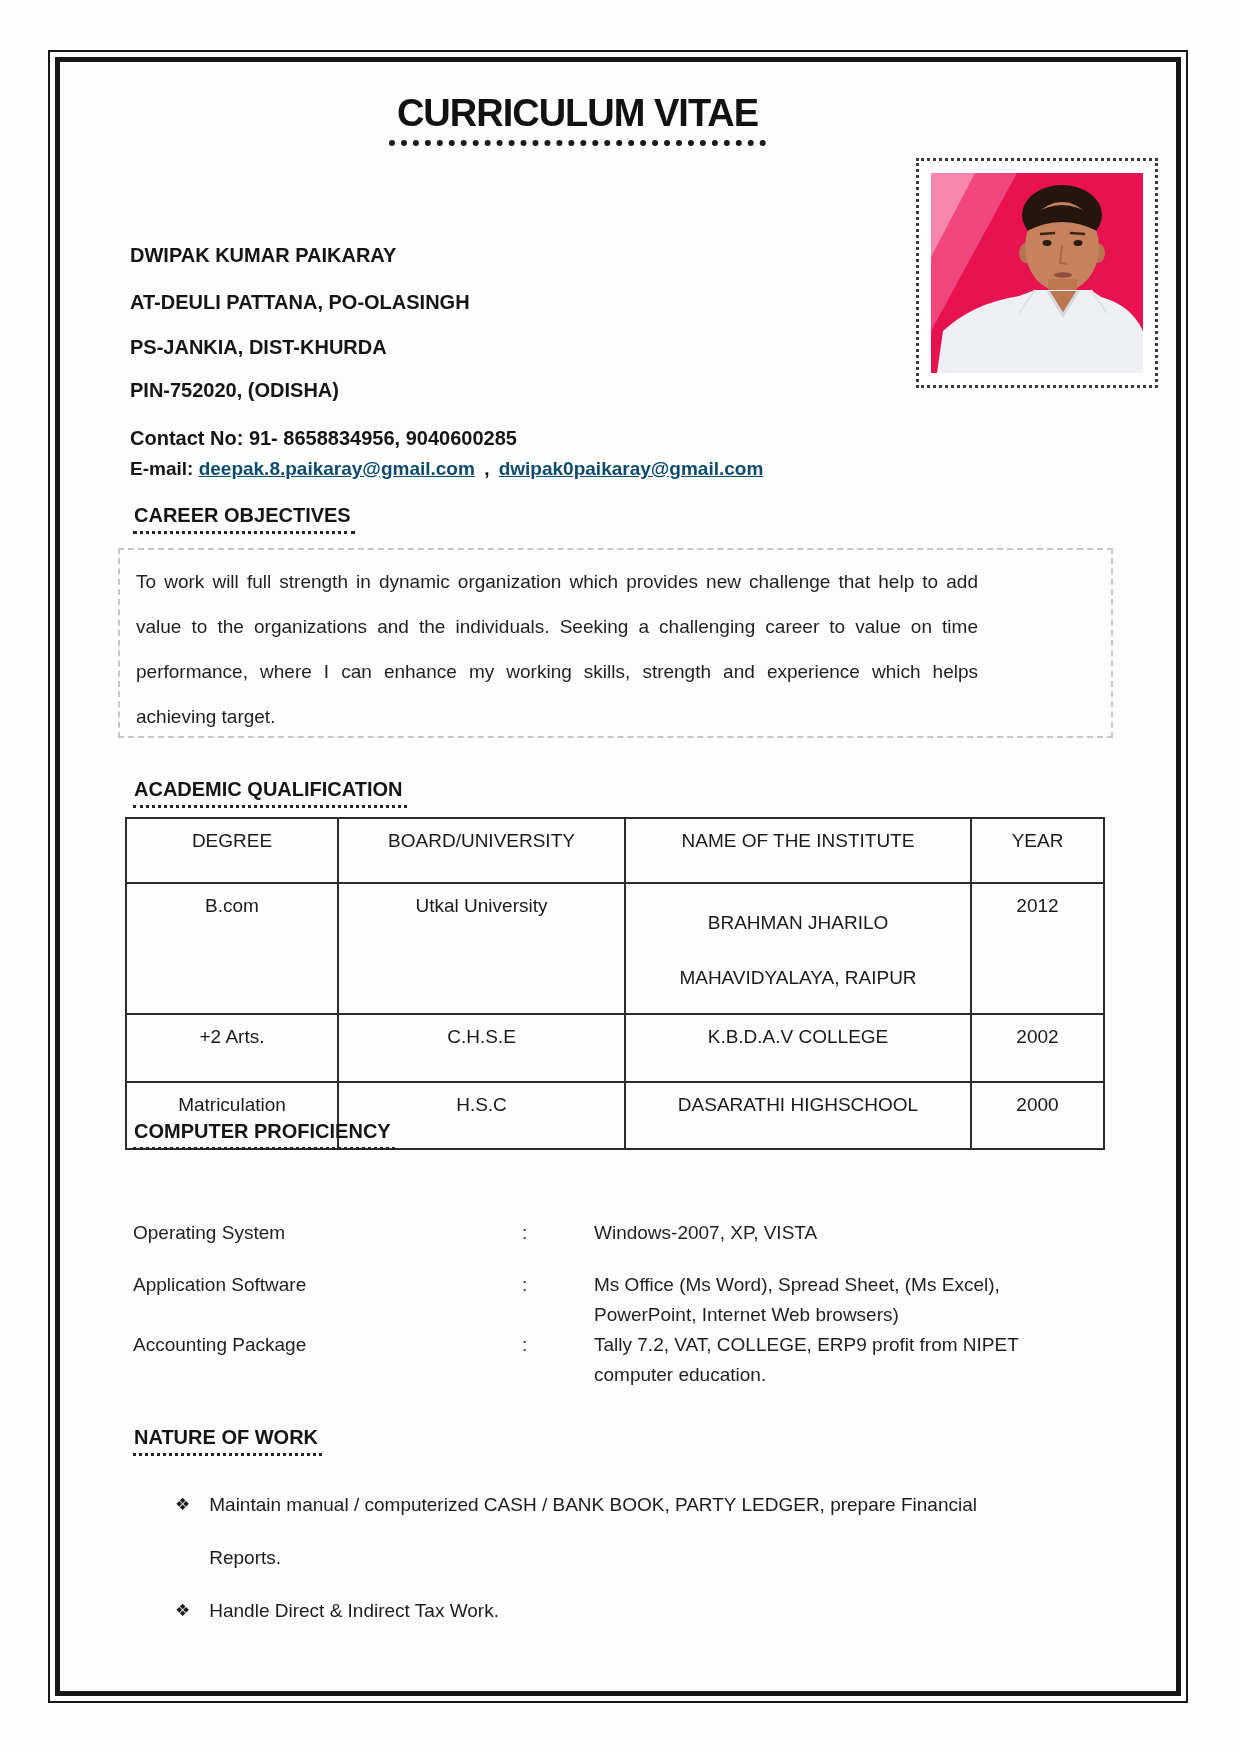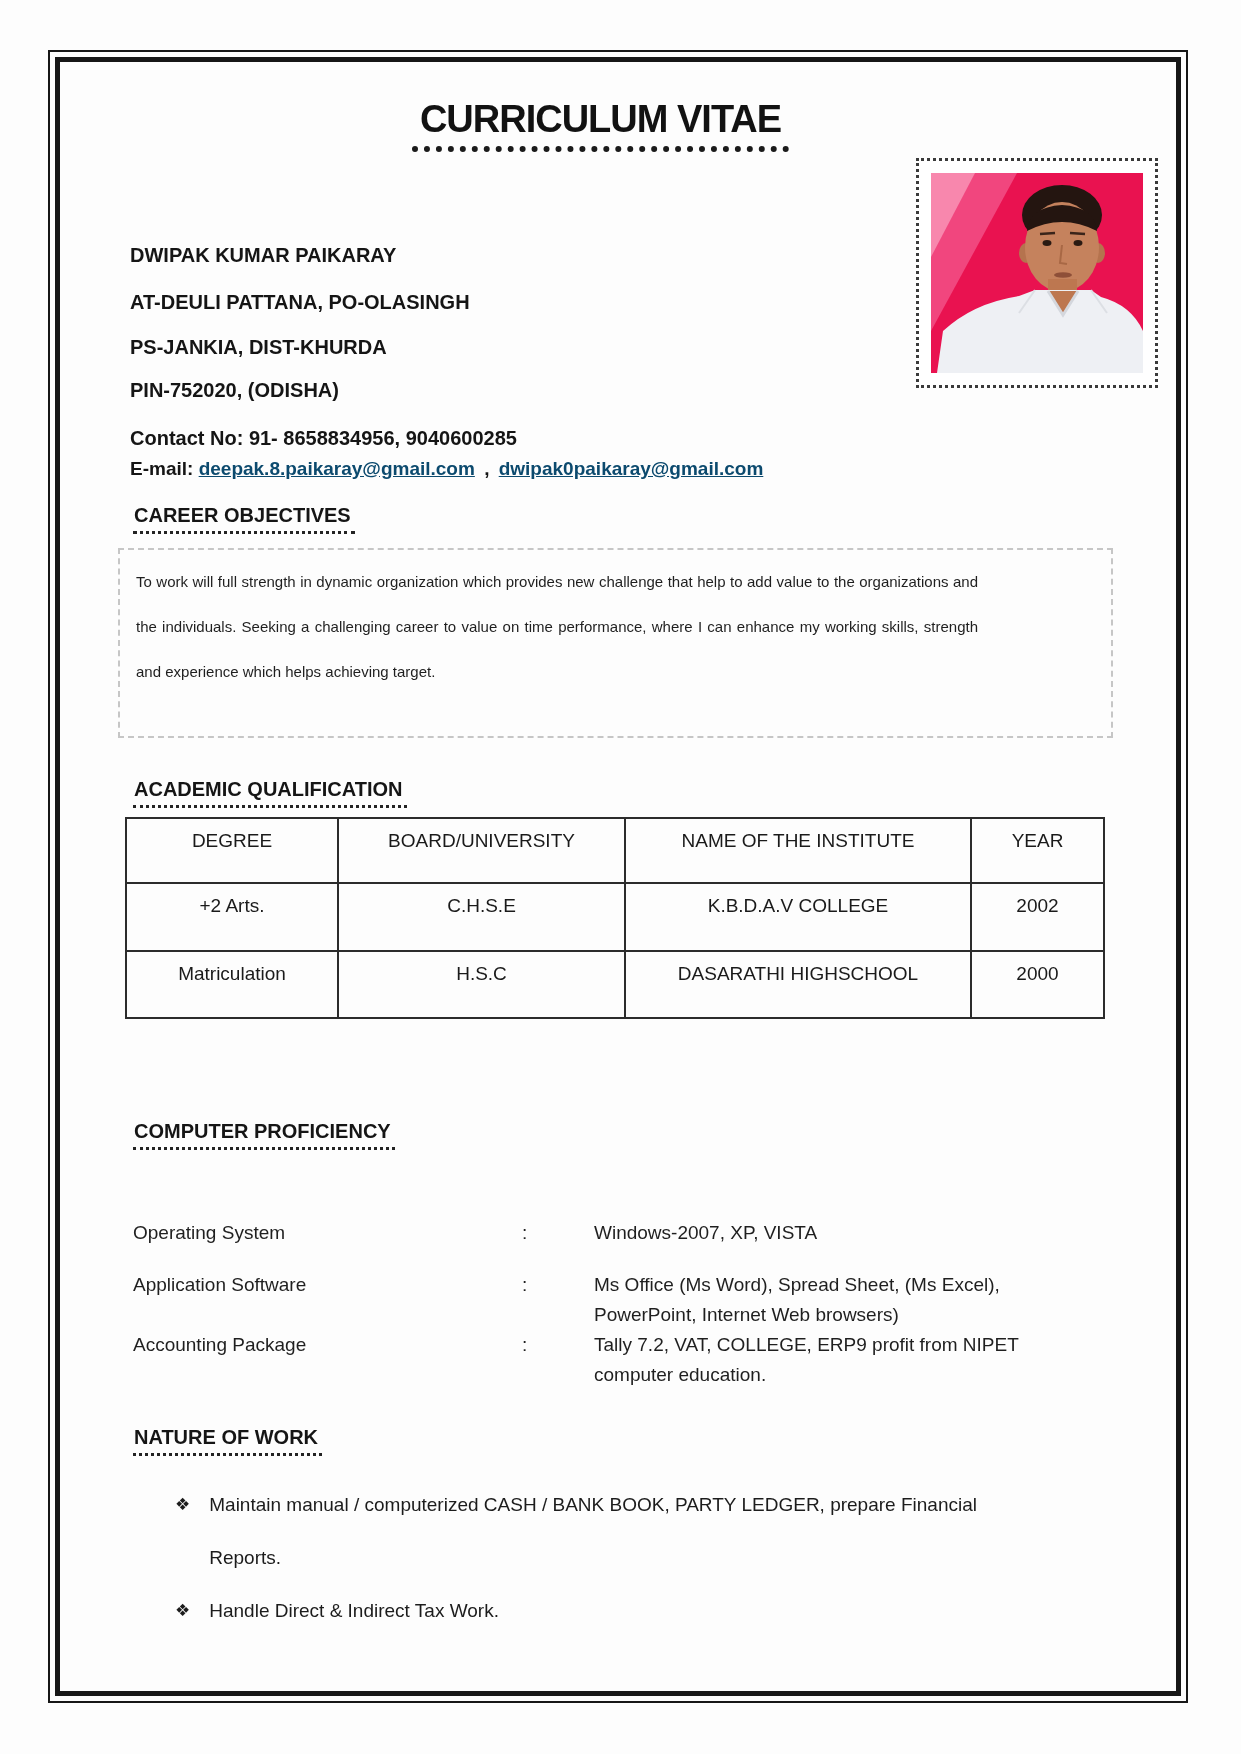--- a/index.html
+++ b/index.html
@@ -9,21 +9,21 @@
     font-family:"Liberation Sans","DejaVu Sans",sans-serif; color:#151515;
   }
   .frame-outer {
     position:absolute; left:48px; top:50px; width:1140px; height:1653px;
     border:2px solid #171717; box-sizing:border-box;
   }
   .frame-inner {
     position:absolute; left:5px; top:5px; right:5px; bottom:5px;
     border:5px solid #171717;
   }
-  .title-wrap { position:absolute; left:0; top:98px; width:1155px; text-align:center;margin-left:23px; }
+  .title-wrap { position:absolute; left:0; top:92px; width:1155px; text-align:center; }
   .title-wrap h1 {
     display:inline-block; margin:0; font-size:38px; font-weight:bold;
     letter-spacing:-1px; color:#121212;
     border-bottom:6px dotted #1b1b1b; padding:0 8px 5px 8px;
   }
   .line { position:absolute; left:130px; font-weight:bold; font-size:20px; white-space:nowrap;margin-top:44px; }
   .l-name    { top:200px; }
   .l-a1      { top:247px; }
   .l-a2      { top:292px; }
   .l-a3      { top:335px; }
@@ -37,21 +37,21 @@
   .h-co { top:504px; }
   .h-aq { top:778px; }
   .h-cp { top:1120px; }
   .h-nw { top:1426px; }
 
   .objective-box {
     position:absolute; left:118px; top:548px; width:995px; height:190px;
     border:2px dashed #c6c6c6; box-sizing:border-box; background:#fdfdfd;
   }
   .objective-box p {
-    margin:9px 0 0 16px; width:842px; font-size:15px; line-height:45px;
+    margin:9px 0 0 16px; width:842px; font-size:19px; line-height:45px;
     text-align:justify; color:#1f1f1f;
   }
 
   .aq-table {
     position:absolute; left:125px; top:817px; width:978px;
     border-collapse:collapse; table-layout:fixed; font-size:19px; color:#1a1a1a;
   }
   .aq-table th, .aq-table td {
     border:2px solid #2c2c2c; text-align:center; vertical-align:top;
     padding:11px 4px 8px 4px; font-weight:normal; overflow:hidden;
@@ -149,20 +149,27 @@
     </colgroup>
     <thead>
       <tr class="r-head">
         <th>DEGREE</th>
         <th>BOARD/UNIVERSITY</th>
         <th>NAME OF THE INSTITUTE</th>
         <th>YEAR</th>
       </tr>
     </thead>
     <tbody>
+      <tr class="r-1">
+        <td>B.com</td>
+        <td>Utkal University</td>
+        <td class="cell-inst-multi">BRAHMAN JHARILO
+MAHAVIDYALAYA, RAIPUR</td>
+        <td>2012</td>
+      </tr>
       <tr class="r-2">
         <td>+2 Arts.</td>
         <td>C.H.S.E</td>
         <td>K.B.D.A.V COLLEGE</td>
         <td>2002</td>
       </tr>
       <tr class="r-3">
         <td>Matriculation</td>
         <td>H.S.C</td>
         <td>DASARATHI HIGHSCHOOL</td>

